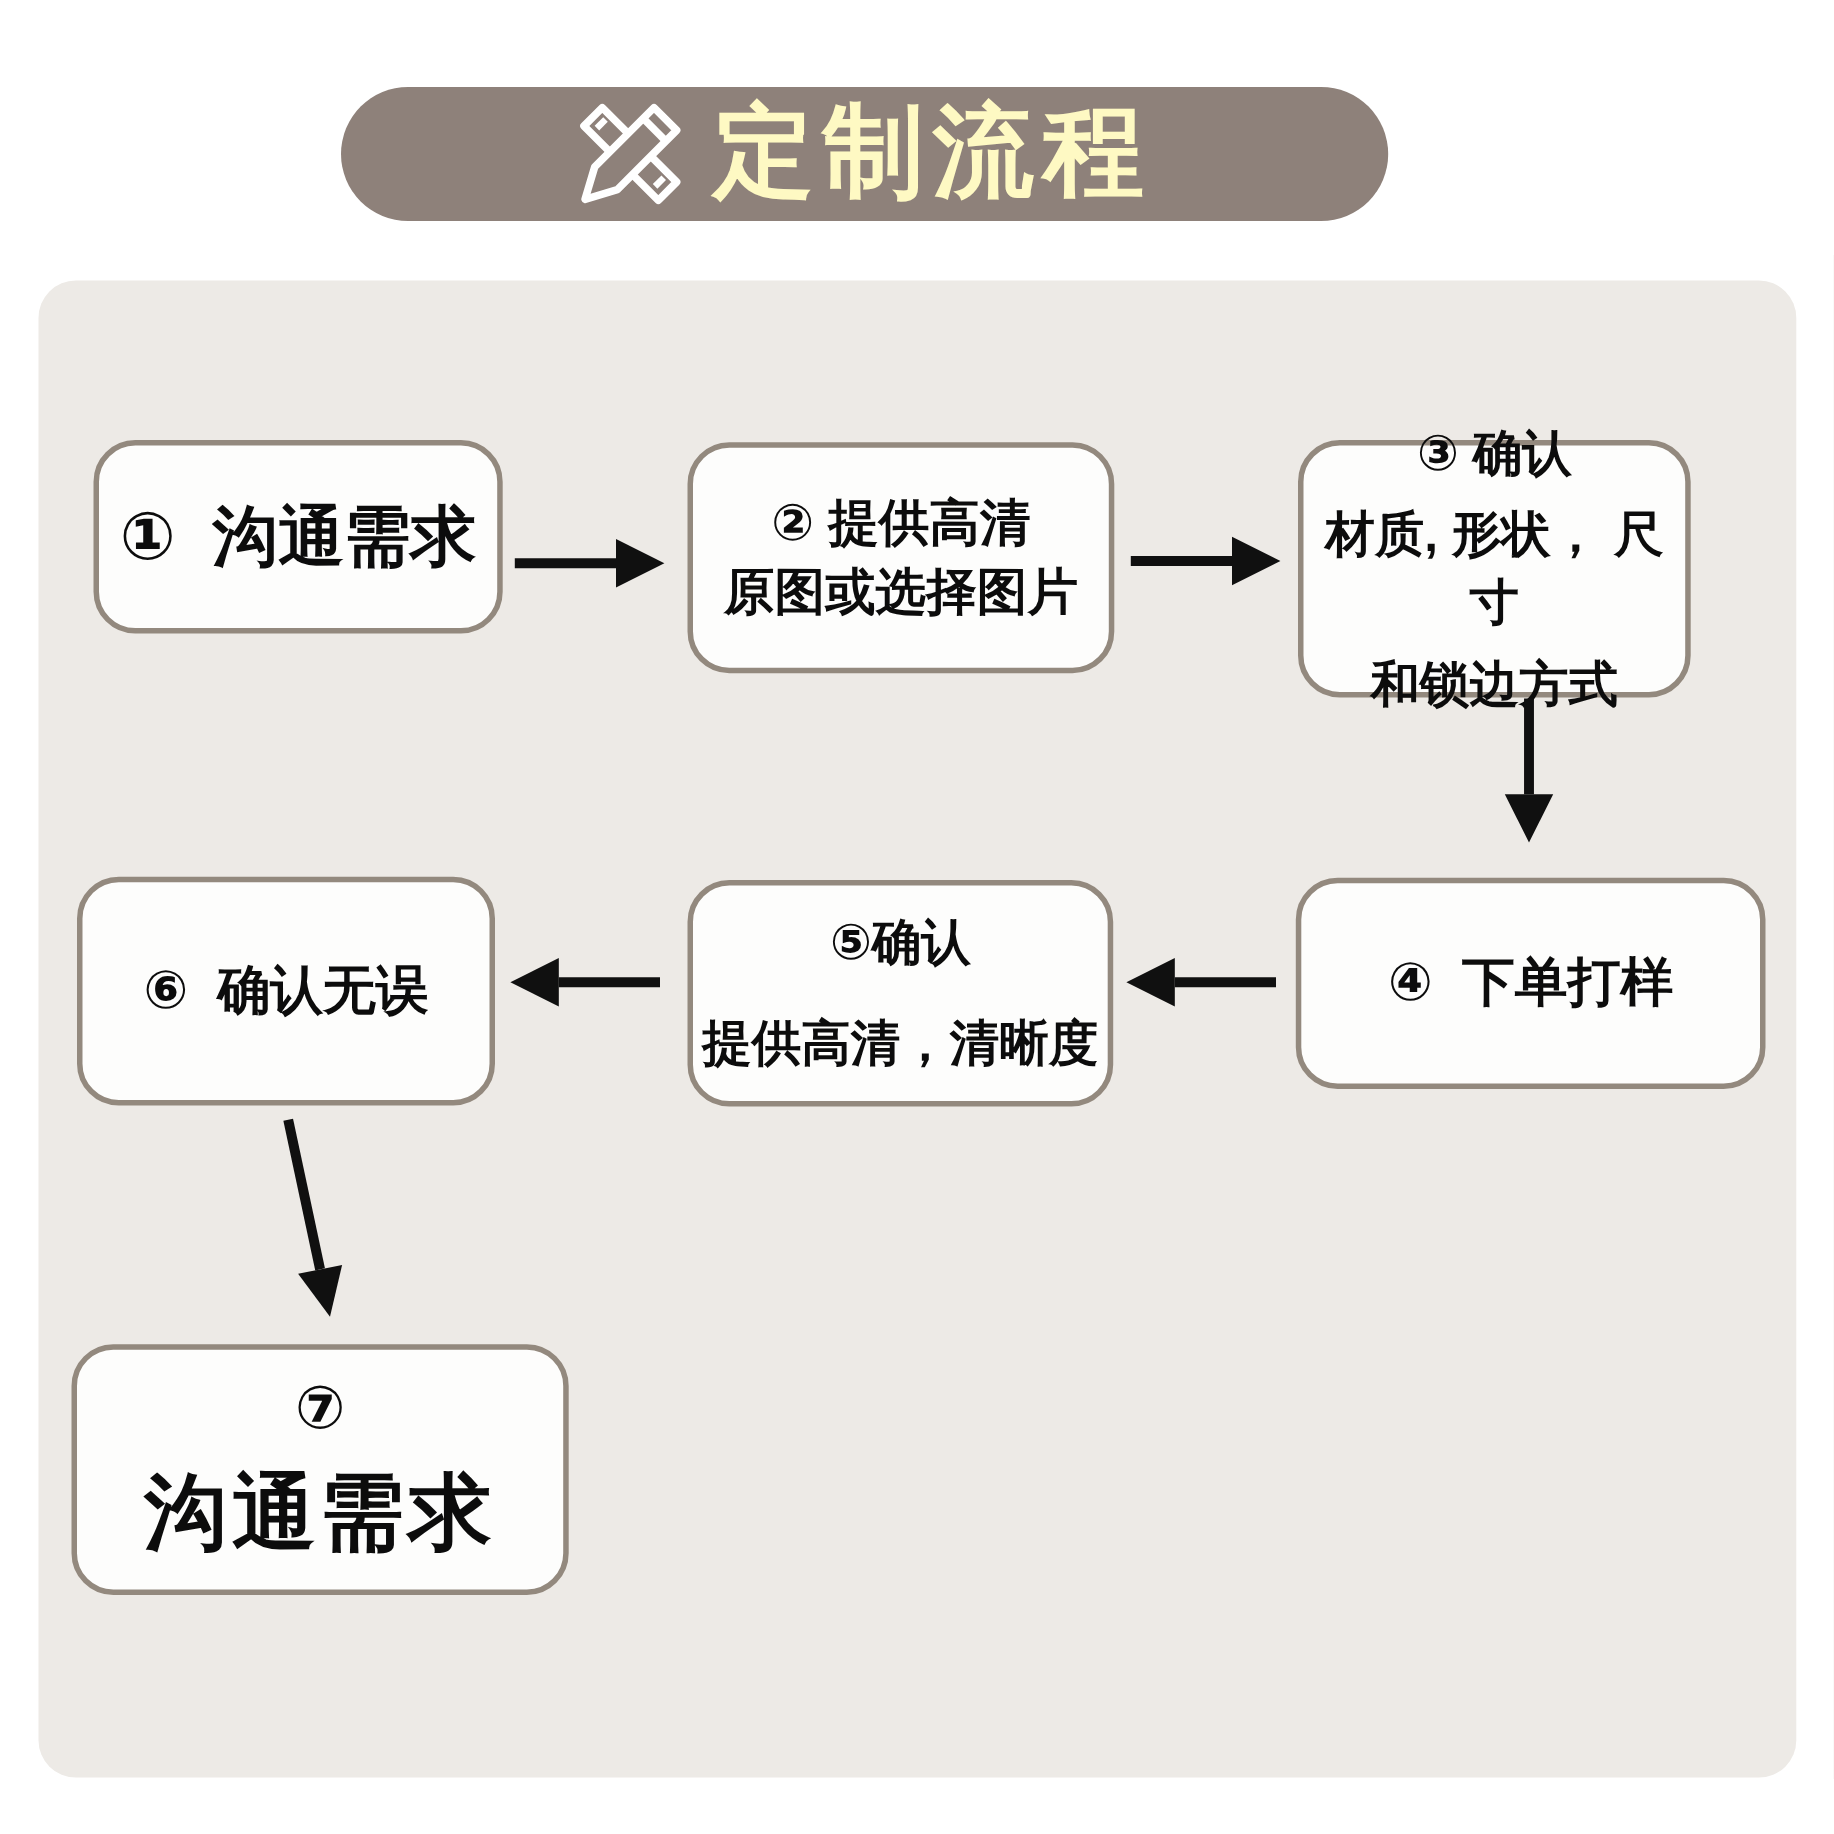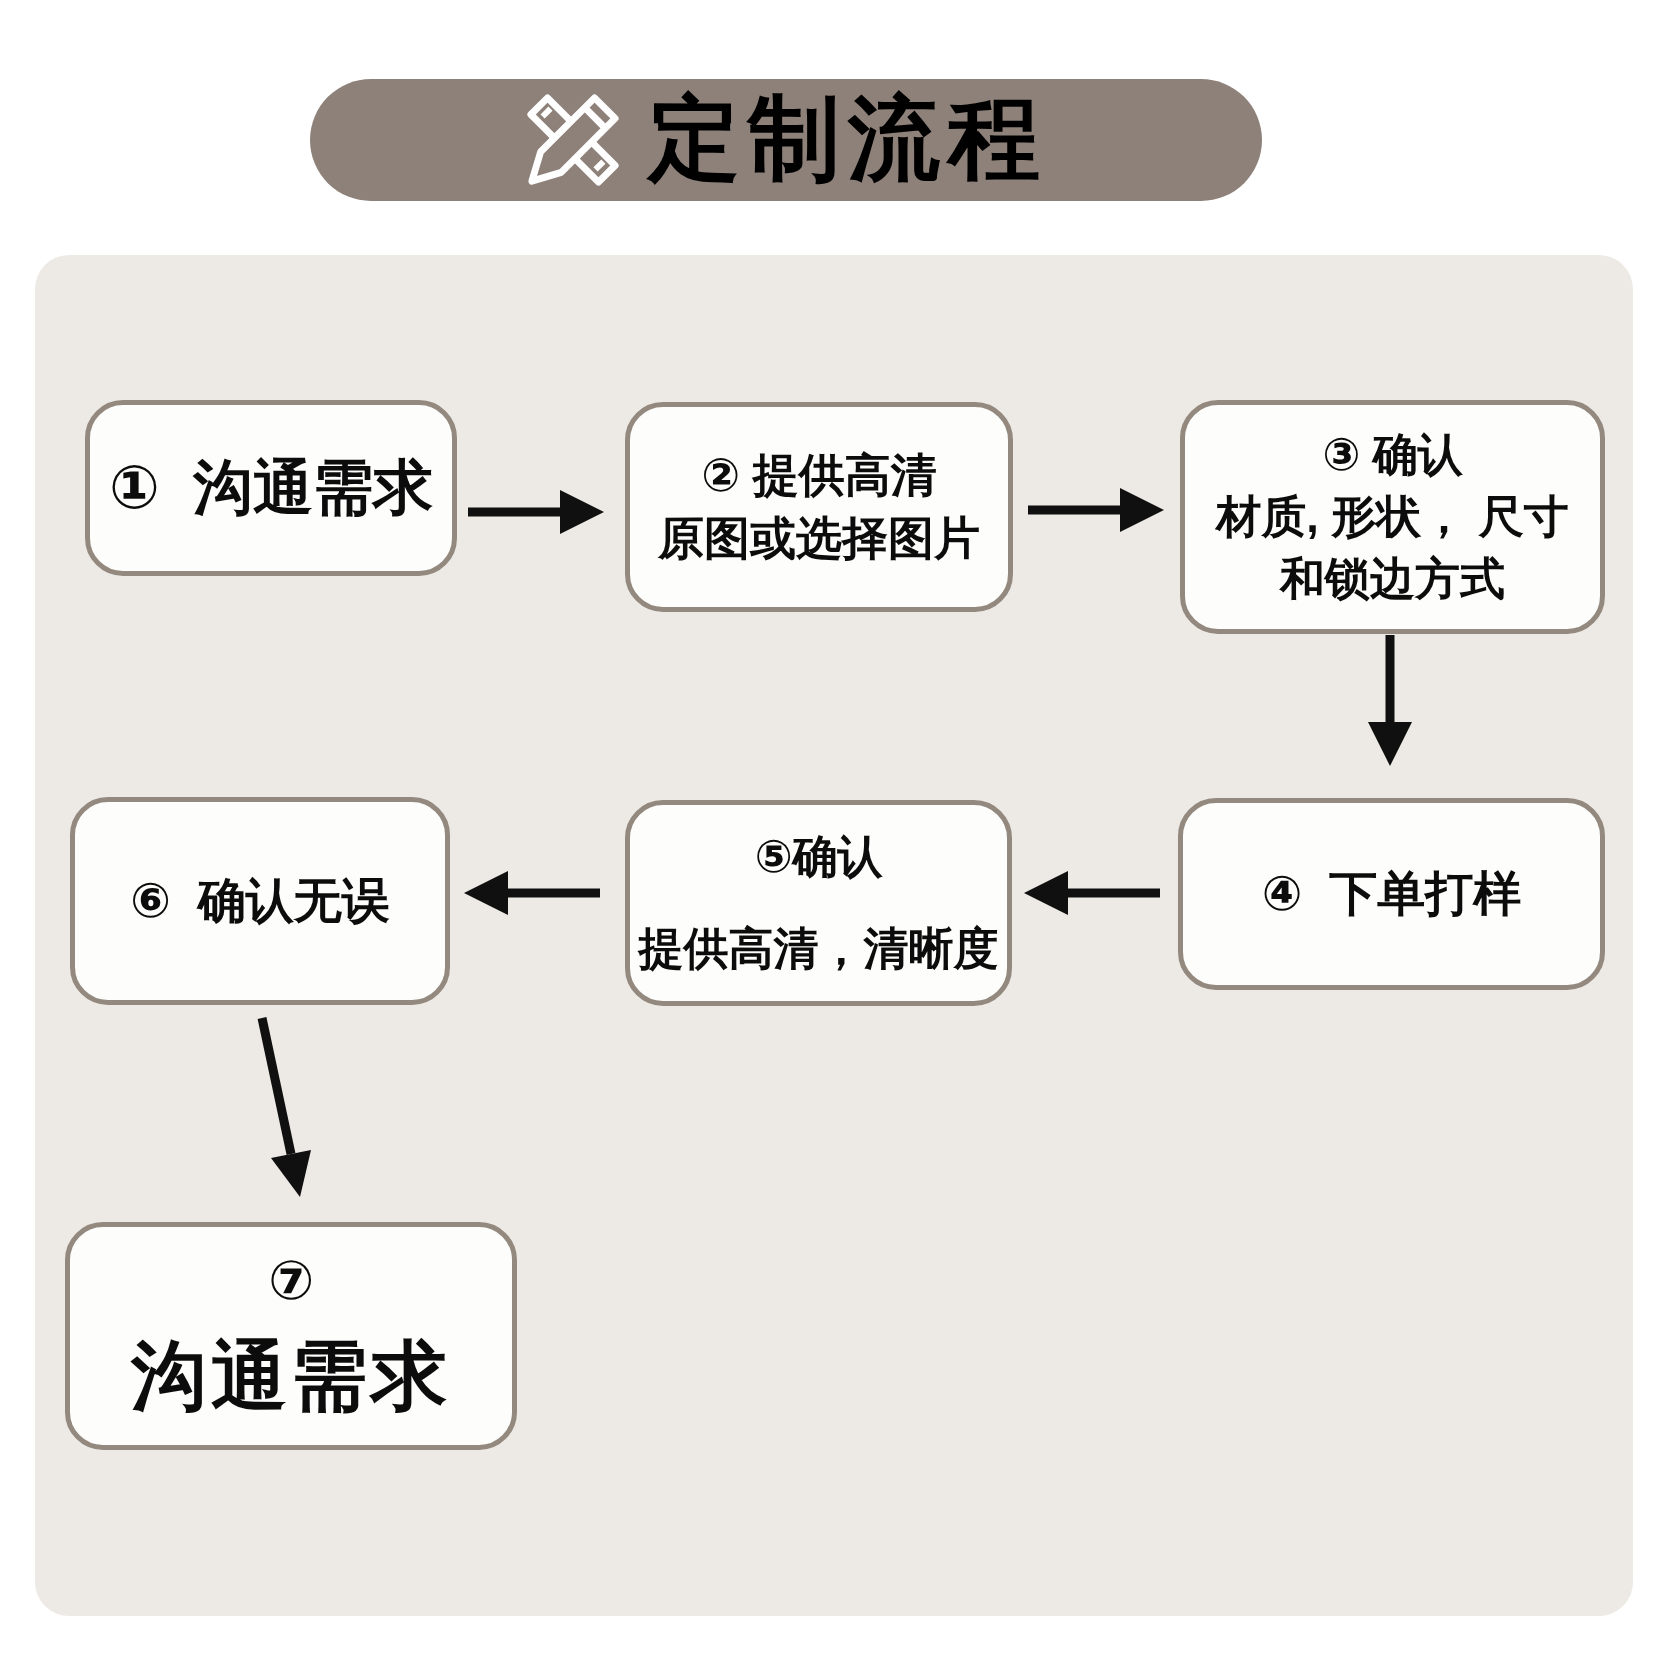--- a/index.html
+++ b/index.html
@@ -10,39 +10,39 @@
     color:#0c0c0c;
   }
   
   .title-banner{
     position:absolute;left:310px;top:79px;width:952px;height:122px;
     background:#8e817a;border-radius:61px;
     display:flex;align-items:center;justify-content:center;gap:26px;
   }
   .title-banner .icon{width:98px;height:98px;flex:0 0 auto;}
   .title-text{
-    font-size:92px;font-weight:bold;color:#000000;letter-spacing:8px;
+    font-size:92px;font-weight:bold;color:#fef9c3;letter-spacing:8px;
     line-height:1;transform:translateY(-2px);white-space:nowrap;
   }
   
   .flow-panel{
     position:absolute;left:35px;top:255px;width:1598px;height:1361px;
     background:#edeae6;border-radius:34px;
   }
   
   .flow-box{
     position:absolute;box-sizing:border-box;
     background:#fdfdfc;border:5px solid #93897e;border-radius:38px;
     display:flex;flex-direction:column;align-items:center;justify-content:center;
     font-weight:bold;color:#0c0c0c;text-align:center;
   }
   .flow-box .line{white-space:pre-wrap;line-height:1.38;}
   .box1{left:85px;  top:400px; width:372px;height:176px;font-size:60px;}
   .box2{left:625px; top:402px; width:388px;height:210px;font-size:46px;}
-  .box3{left:1180px;top:400px; width:425px;height:234px;font-size:45px;}
+  .box3{left:1180px;top:400px; width:357px;height:234px;font-size:45px;gap:12px;}
   .box4{left:1178px;top:798px; width:427px;height:192px;font-size:48px;}
   .box5{left:625px; top:800px; width:387px;height:206px;font-size:45px;gap:30px;}
   .box6{left:70px;  top:797px; width:380px;height:208px;font-size:48px;}
   .box7{left:65px;  top:1222px;width:452px;height:228px;font-size:54px;}
   .box7 .line.big{font-size:76px;letter-spacing:4px;margin-top:6px;}
   
   .arrow-layer{position:absolute;left:0;top:0;pointer-events:none;}
   .arrow-layer line{stroke:#101010;stroke-width:9;}
   .arrow-layer polygon{fill:#101010;}
 </style>

